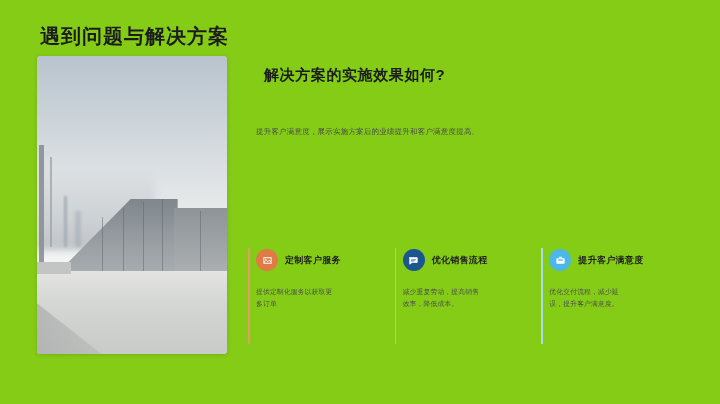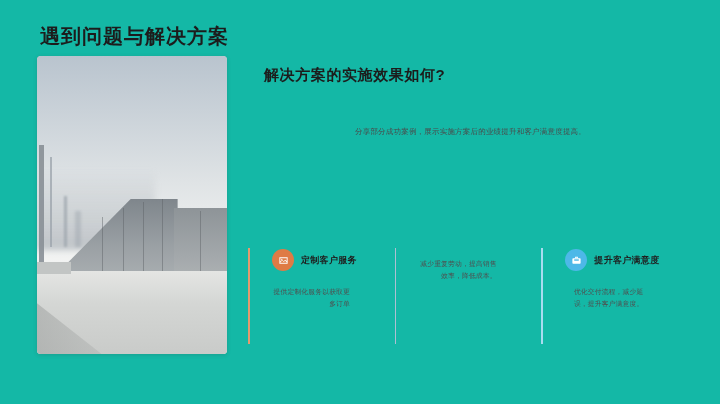--- a/index.html
+++ b/index.html
@@ -10,22 +10,21 @@
     width: 720px;
     height: 404px;
     overflow: hidden;
     background: #faf0ea;
     font-family: "Liberation Sans", "DejaVu Sans", sans-serif;
     position: relative;
   }
   .slide {
     position: absolute;
     inset: 0;
-    background: #14b8a6;
-    text-align: right;
+    background: #84cc16;
   }
 
   
   .page-title {
     position: absolute;
     left: 40px;
     top: 24px;
     font-size: 20px;
     font-weight: bold;
     color: #1c1c1c;
@@ -158,21 +157,21 @@
   .cards {
     position: absolute;
     left: 248px;
     top: 246px;
     width: 440px;
     display: flex;
   }
   .card {
     position: relative;
     flex: 1 1 0;
-    padding-left: 24px;
+    padding-left: 8px;
     min-width: 0;
   }
   .card-divider {
     position: absolute;
     left: 0;
     top: 2px;
     width: 1.5px;
     height: 96px;
   }
   .card-head {
@@ -228,40 +227,50 @@
       <div class="seam s3"></div>
       <div class="seam s4"></div>
       <div class="seam s5"></div>
       <div class="ground"></div>
       <div class="curb"></div>
       <div class="ground-shadow"></div>
     </div>
   </div>
 
   <div class="subtitle">解决方案的实施效果如何?</div>
-  <div class="description">分享部分成功案例，展示实施方案后的业绩提升和客户满意度提高。</div>
+  <div class="description">提升客户满意度，展示实施方案后的业绩提升和客户满意度提高。</div>
 
   <div class="cards">
 
     <div class="card">
       <div class="card-divider" style="background:#e59a6e"></div>
       <div class="card-head">
         <span class="card-icon" style="background:#df7b45">
           <svg width="11" height="11" viewBox="0 0 24 24" fill="#ffffff">
             <path d="M3 5h18v14H3V5zm2 2v7.3l4.2-4.2 3.3 3.3 3-3L19 13V7H5zm0 10h14v-1.2l-3.5-3.5-3 3-3.3-3.3L5 16.1V17z"></path>
             <circle cx="8.3" cy="9.6" r="1.3"></circle>
           </svg>
         </span>
         <span class="card-title">定制客户服务</span>
       </div>
       <div class="card-body">提供定制化服务以获取更多订单</div>
     </div>
 
     <div class="card">
       <div class="card-divider" style="background:#aebfd2"></div>
+      <div class="card-head">
+        <span class="card-icon" style="background:#1b5691">
+          <svg width="11" height="11" viewBox="0 0 24 24" fill="none" stroke="#ffffff" stroke-width="2.1" stroke-linejoin="round" stroke-linecap="round">
+            <path d="M4 6h16v10H9l-5 4V6z" fill="#ffffff" stroke="#ffffff"></path>
+            <path d="M7.5 10.5h9" stroke="#1b5691" stroke-width="1.6"></path>
+            <path d="M7.5 13h6" stroke="#1b5691" stroke-width="1.6"></path>
+          </svg>
+        </span>
+        <span class="card-title">优化销售流程</span>
+      </div>
       <div class="card-body">减少重复劳动，提高销售效率，降低成本。</div>
     </div>
 
     <div class="card">
       <div class="card-divider" style="background:#a9dcf0"></div>
       <div class="card-head">
         <span class="card-icon" style="background:#4db8e8">
           <svg width="11" height="11" viewBox="0 0 24 24">
             <path d="M9 4h6v3h-2V6h-2v1H9V4z" fill="#ffffff"></path>
             <rect x="3" y="7" width="18" height="12" rx="1.6" fill="#ffffff"></rect>

